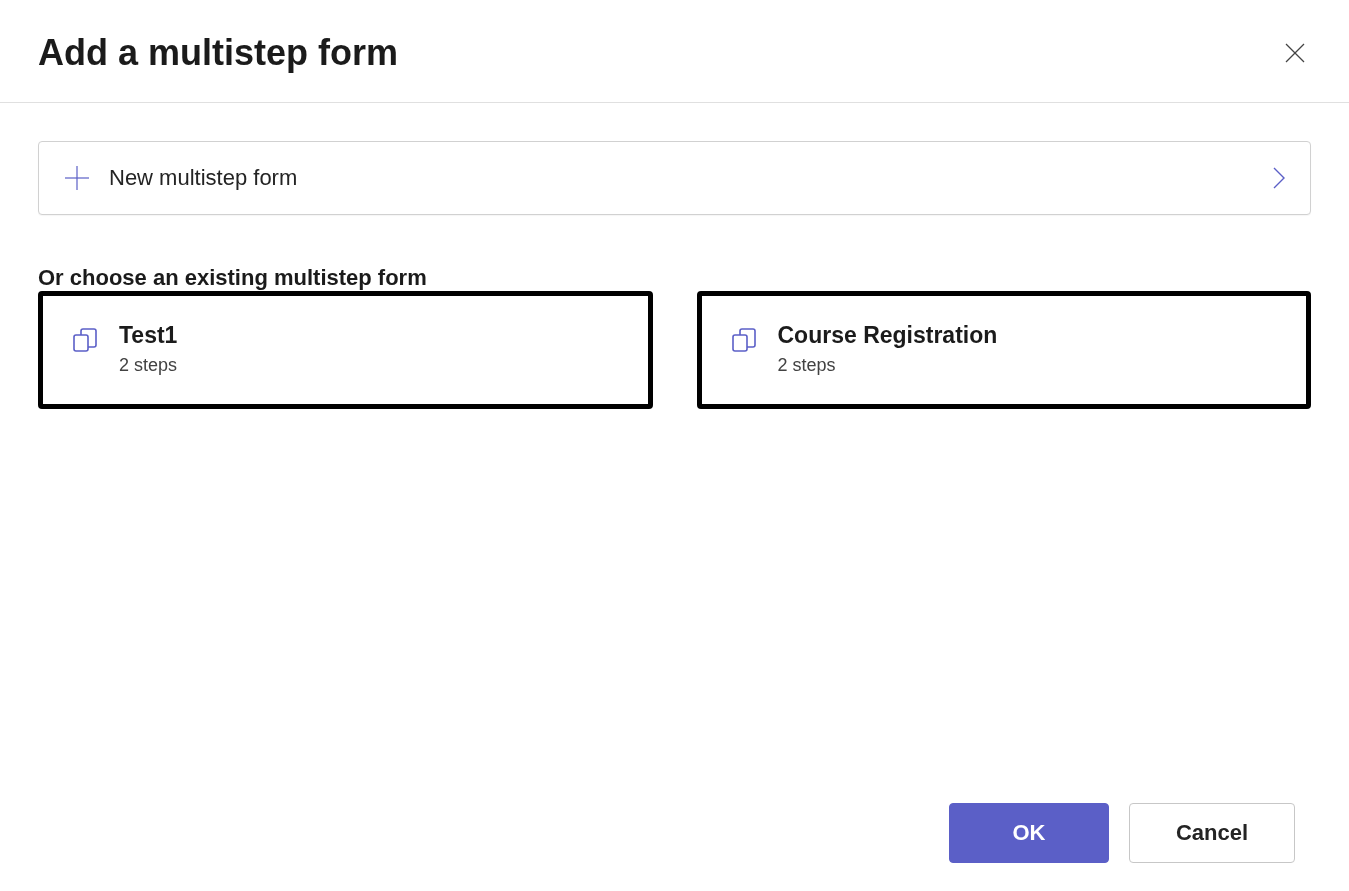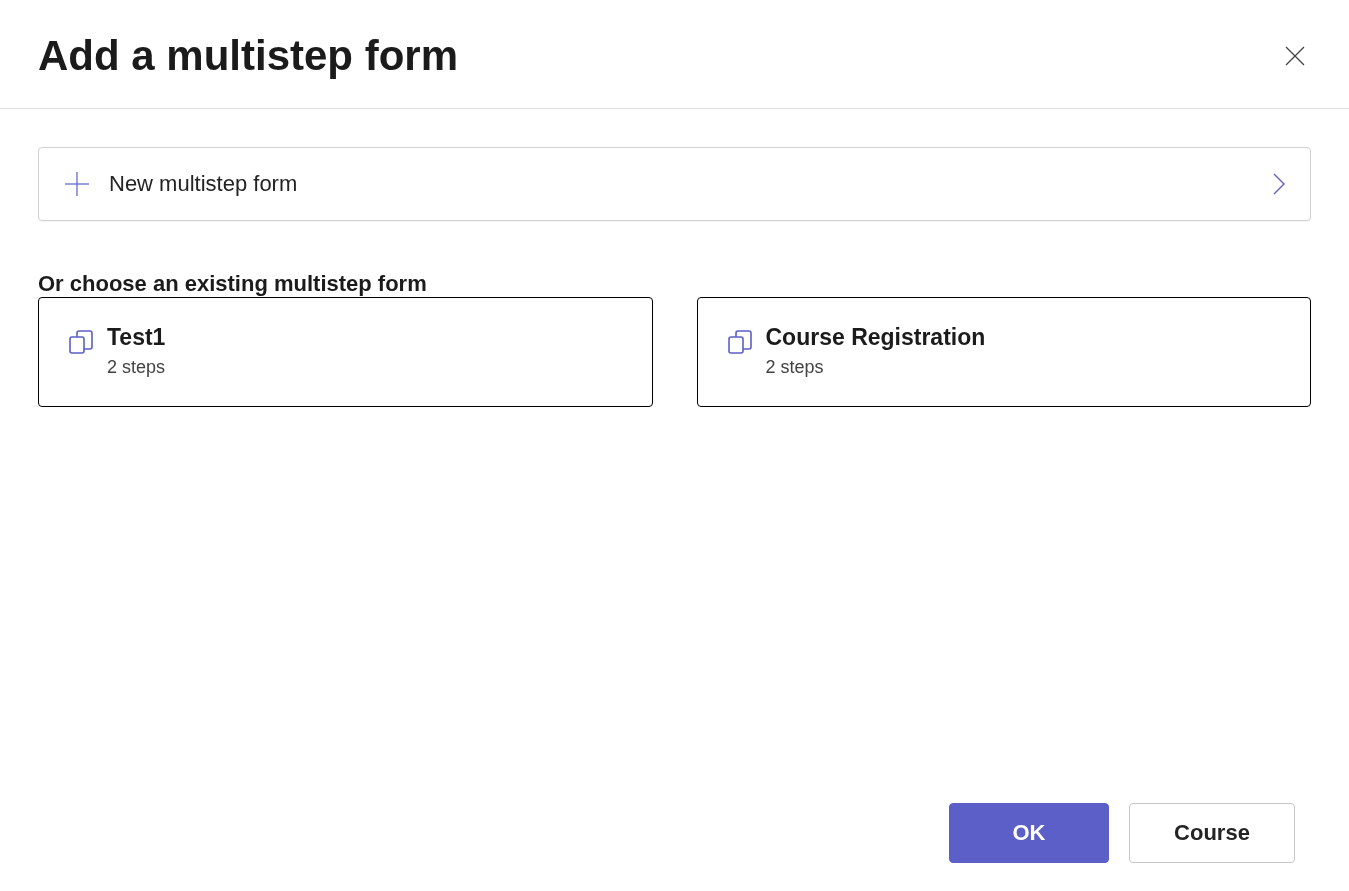--- a/index.html
+++ b/index.html
@@ -16,21 +16,21 @@
       position: relative;
     }
     .header {
       display: flex;
       justify-content: space-between;
       align-items: center;
       padding: 32px 38px 28px 38px;
       border-bottom: 1px solid #e0e0e0;
     }
     .header-title {
-      font-size: 42px;
+      font-size: 36px;
       font-weight: 600;
       color: #1b1b1b;
     }
     .close-btn {
       width: 32px;
       height: 32px;
       display: flex;
       align-items: center;
       justify-content: center;
       cursor: pointer;
@@ -76,23 +76,23 @@
       color: #1b1b1b;
     }
     .cards-grid {
       display: grid;
       grid-template-columns: 1fr 1fr;
       gap: 44px;
     }
     .form-card {
       display: flex;
       align-items: flex-start;
-      gap: 12px;
+      gap: 20px;
       padding: 26px 28px 28px 28px;
-      border: 1px solid #000000;
+      border: 5px solid #000000;
       border-radius: 4px;
       background: #fff;
       cursor: pointer;
     }
     .form-card-icon {
       color: #5b5fc7;
       margin-top: 4px;
     }
     .form-card-text {
       display: flex;
@@ -193,14 +193,14 @@
         <span class="form-card-subtitle">2 steps</span>
       </div>
     </div>
 
   </div>
 
 </div>
 
 <div class="footer">
   <button class="btn btn-primary">OK</button>
-  <button class="btn btn-secondary">Course</button>
+  <button class="btn btn-secondary">Cancel</button>
 </div>
 
 </body></html>

